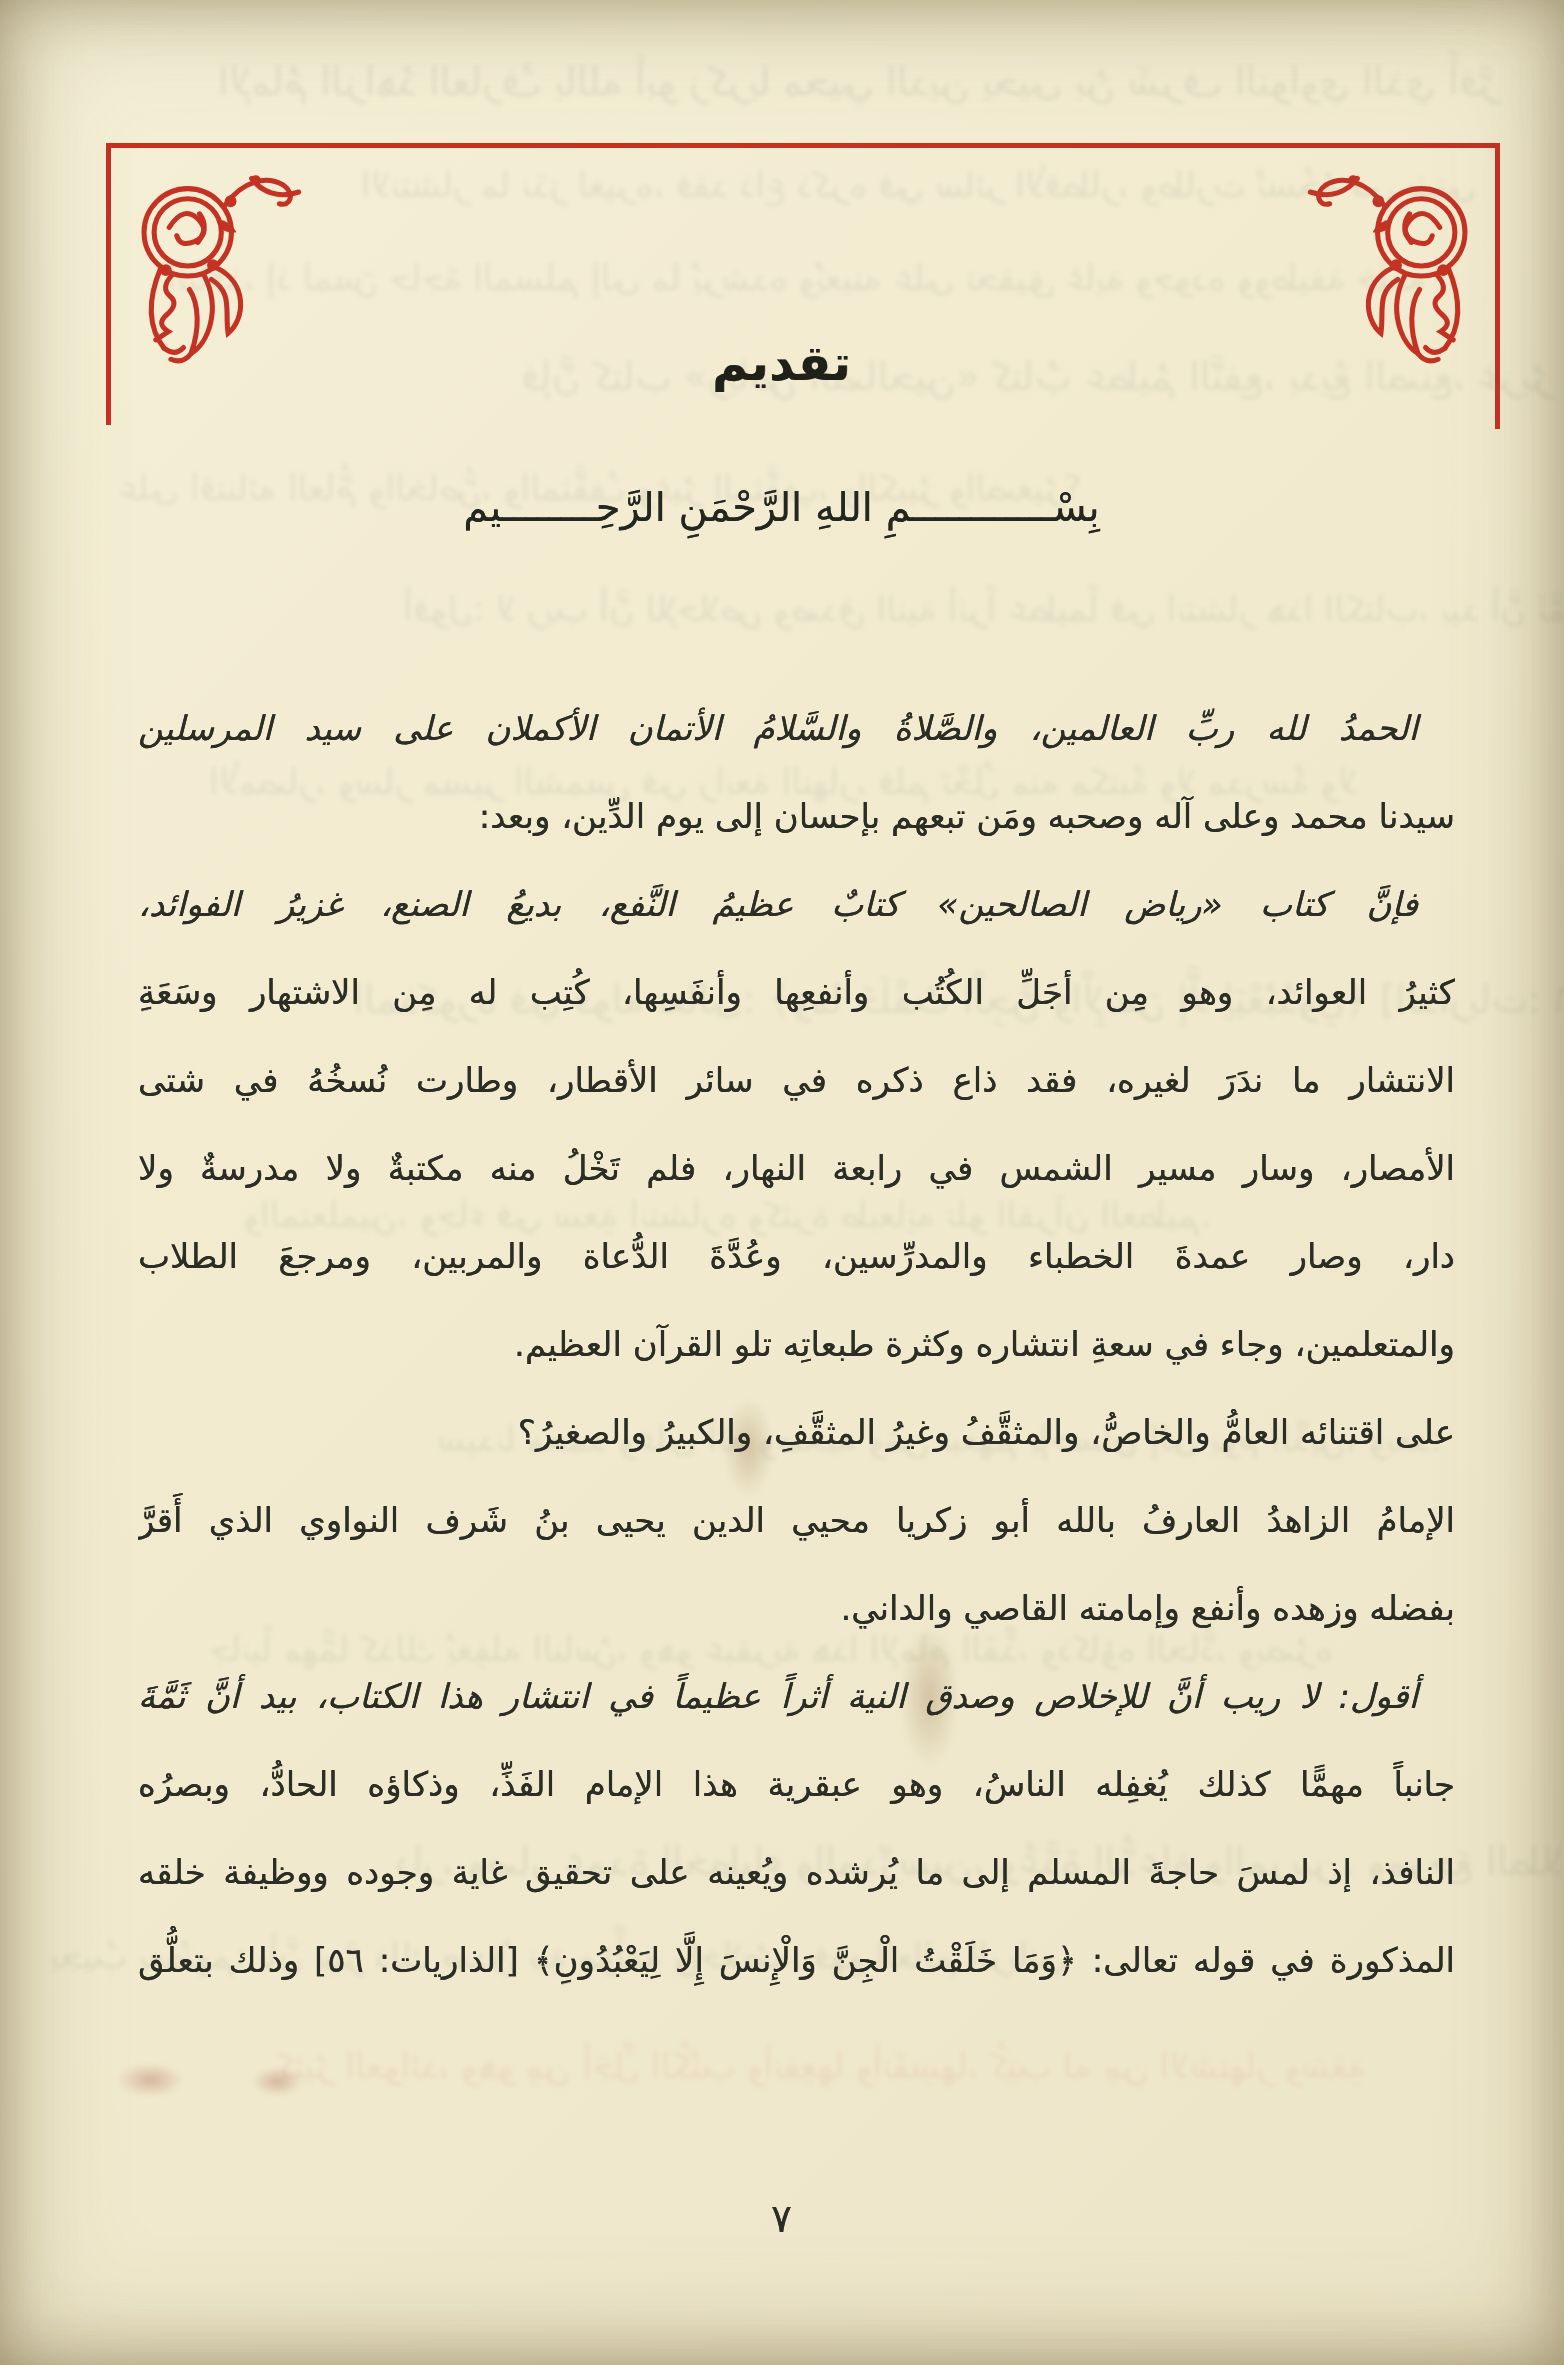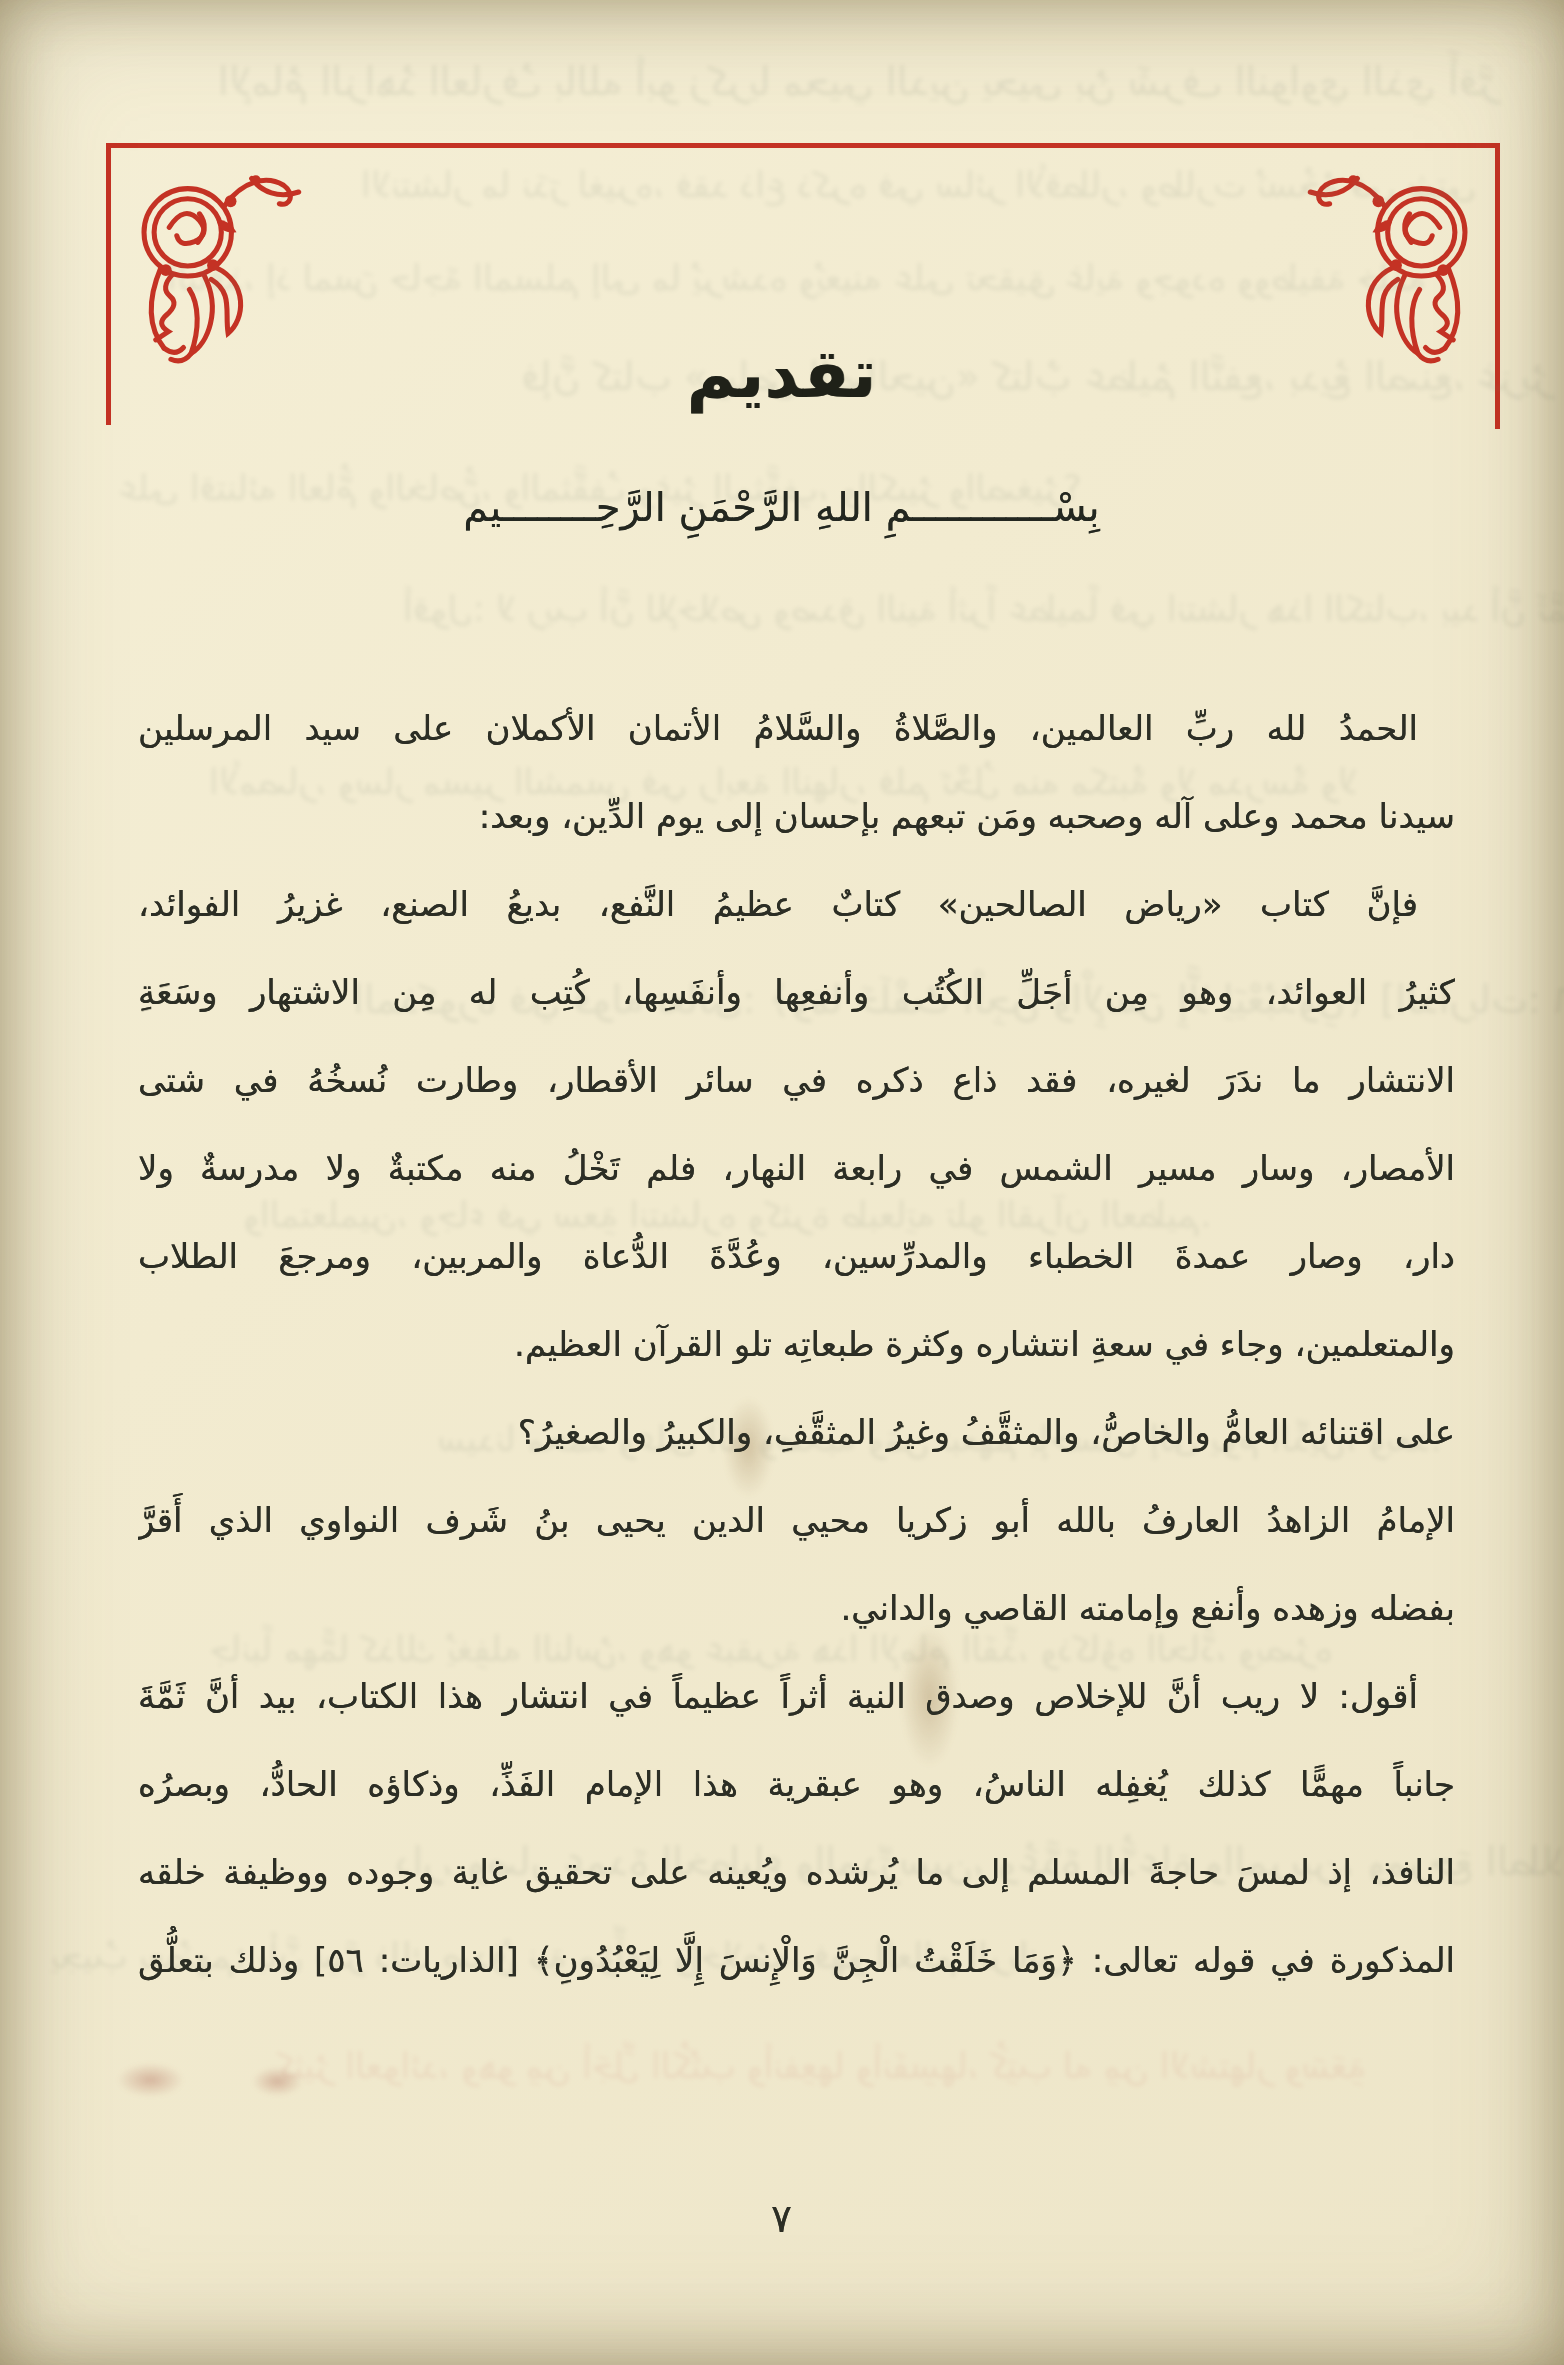--- a/index.html
+++ b/index.html
@@ -26,21 +26,21 @@
   .frame-top   { position: absolute; left: 107px; top: 143px; width: 1394px; height: 5px; background: #c43224; }
   .frame-left  { position: absolute; left: 107px; top: 143px; width: 5px; height: 282px; background: #c43224; }
   .frame-right { position: absolute; left: 1496px; top: 143px; width: 5px; height: 286px; background: #c43224; }
   
   .corner { position: absolute; width: 202px; height: 227px; color: #c43224; }
   .corner.left  { left: 118px; top: 155px; }
   .corner.right { left: 1291px; top: 155px; transform: scaleX(-1); }
   
   .title {
     position: absolute; left: 0; right: 0; top: 335px;
-    text-align: center; font-size: 67px; font-weight: bold; color: #1f2118;
+    text-align: center; font-size: 49px; font-weight: bold; color: #1f2118;
     text-shadow: 0.4px 0.4px 0.5px rgba(31,33,24,0.55);
     z-index: 3;
   }
   .basmala {
     position: absolute; left: 0; right: 0; top: 484px;
     text-align: center; font-size: 40px; color: #232720;
     text-shadow: 0 0 0.6px rgba(35,39,32,0.85);
     z-index: 3;
   }
   
@@ -48,21 +48,21 @@
     position: absolute; left: 139px; right: 109px; top: 684px;
     direction: rtl; font-size: 34px; z-index: 3;
     text-shadow: 0 0 0.6px rgba(44,46,37,0.9), 0.3px 0.3px 0 rgba(44,46,37,0.3);
   }
   .line {
     height: 88px; line-height: 88px;
     text-align: justify; text-align-last: justify;
     overflow: hidden;
   }
   .line.pend   { text-align-last: right; }
-  .line.pstart { padding-right: 37px; }
+  .line.pstart { padding-right: 37px; font-style: italic; }
   .pagenum {
     position: absolute; left: 0; right: 0; top: 2196px;
     text-align: center; font-size: 39px; color: #2c2e25; z-index: 3;
     text-shadow: 0 0 0.5px rgba(44,46,37,0.8);
   }
   
   .bleed { position: absolute; inset: 0; overflow: hidden; pointer-events: none; z-index: 1; }
   .bl {
     position: absolute; direction: rtl; white-space: nowrap;
     transform: scaleX(-1); filter: blur(1.9px);

